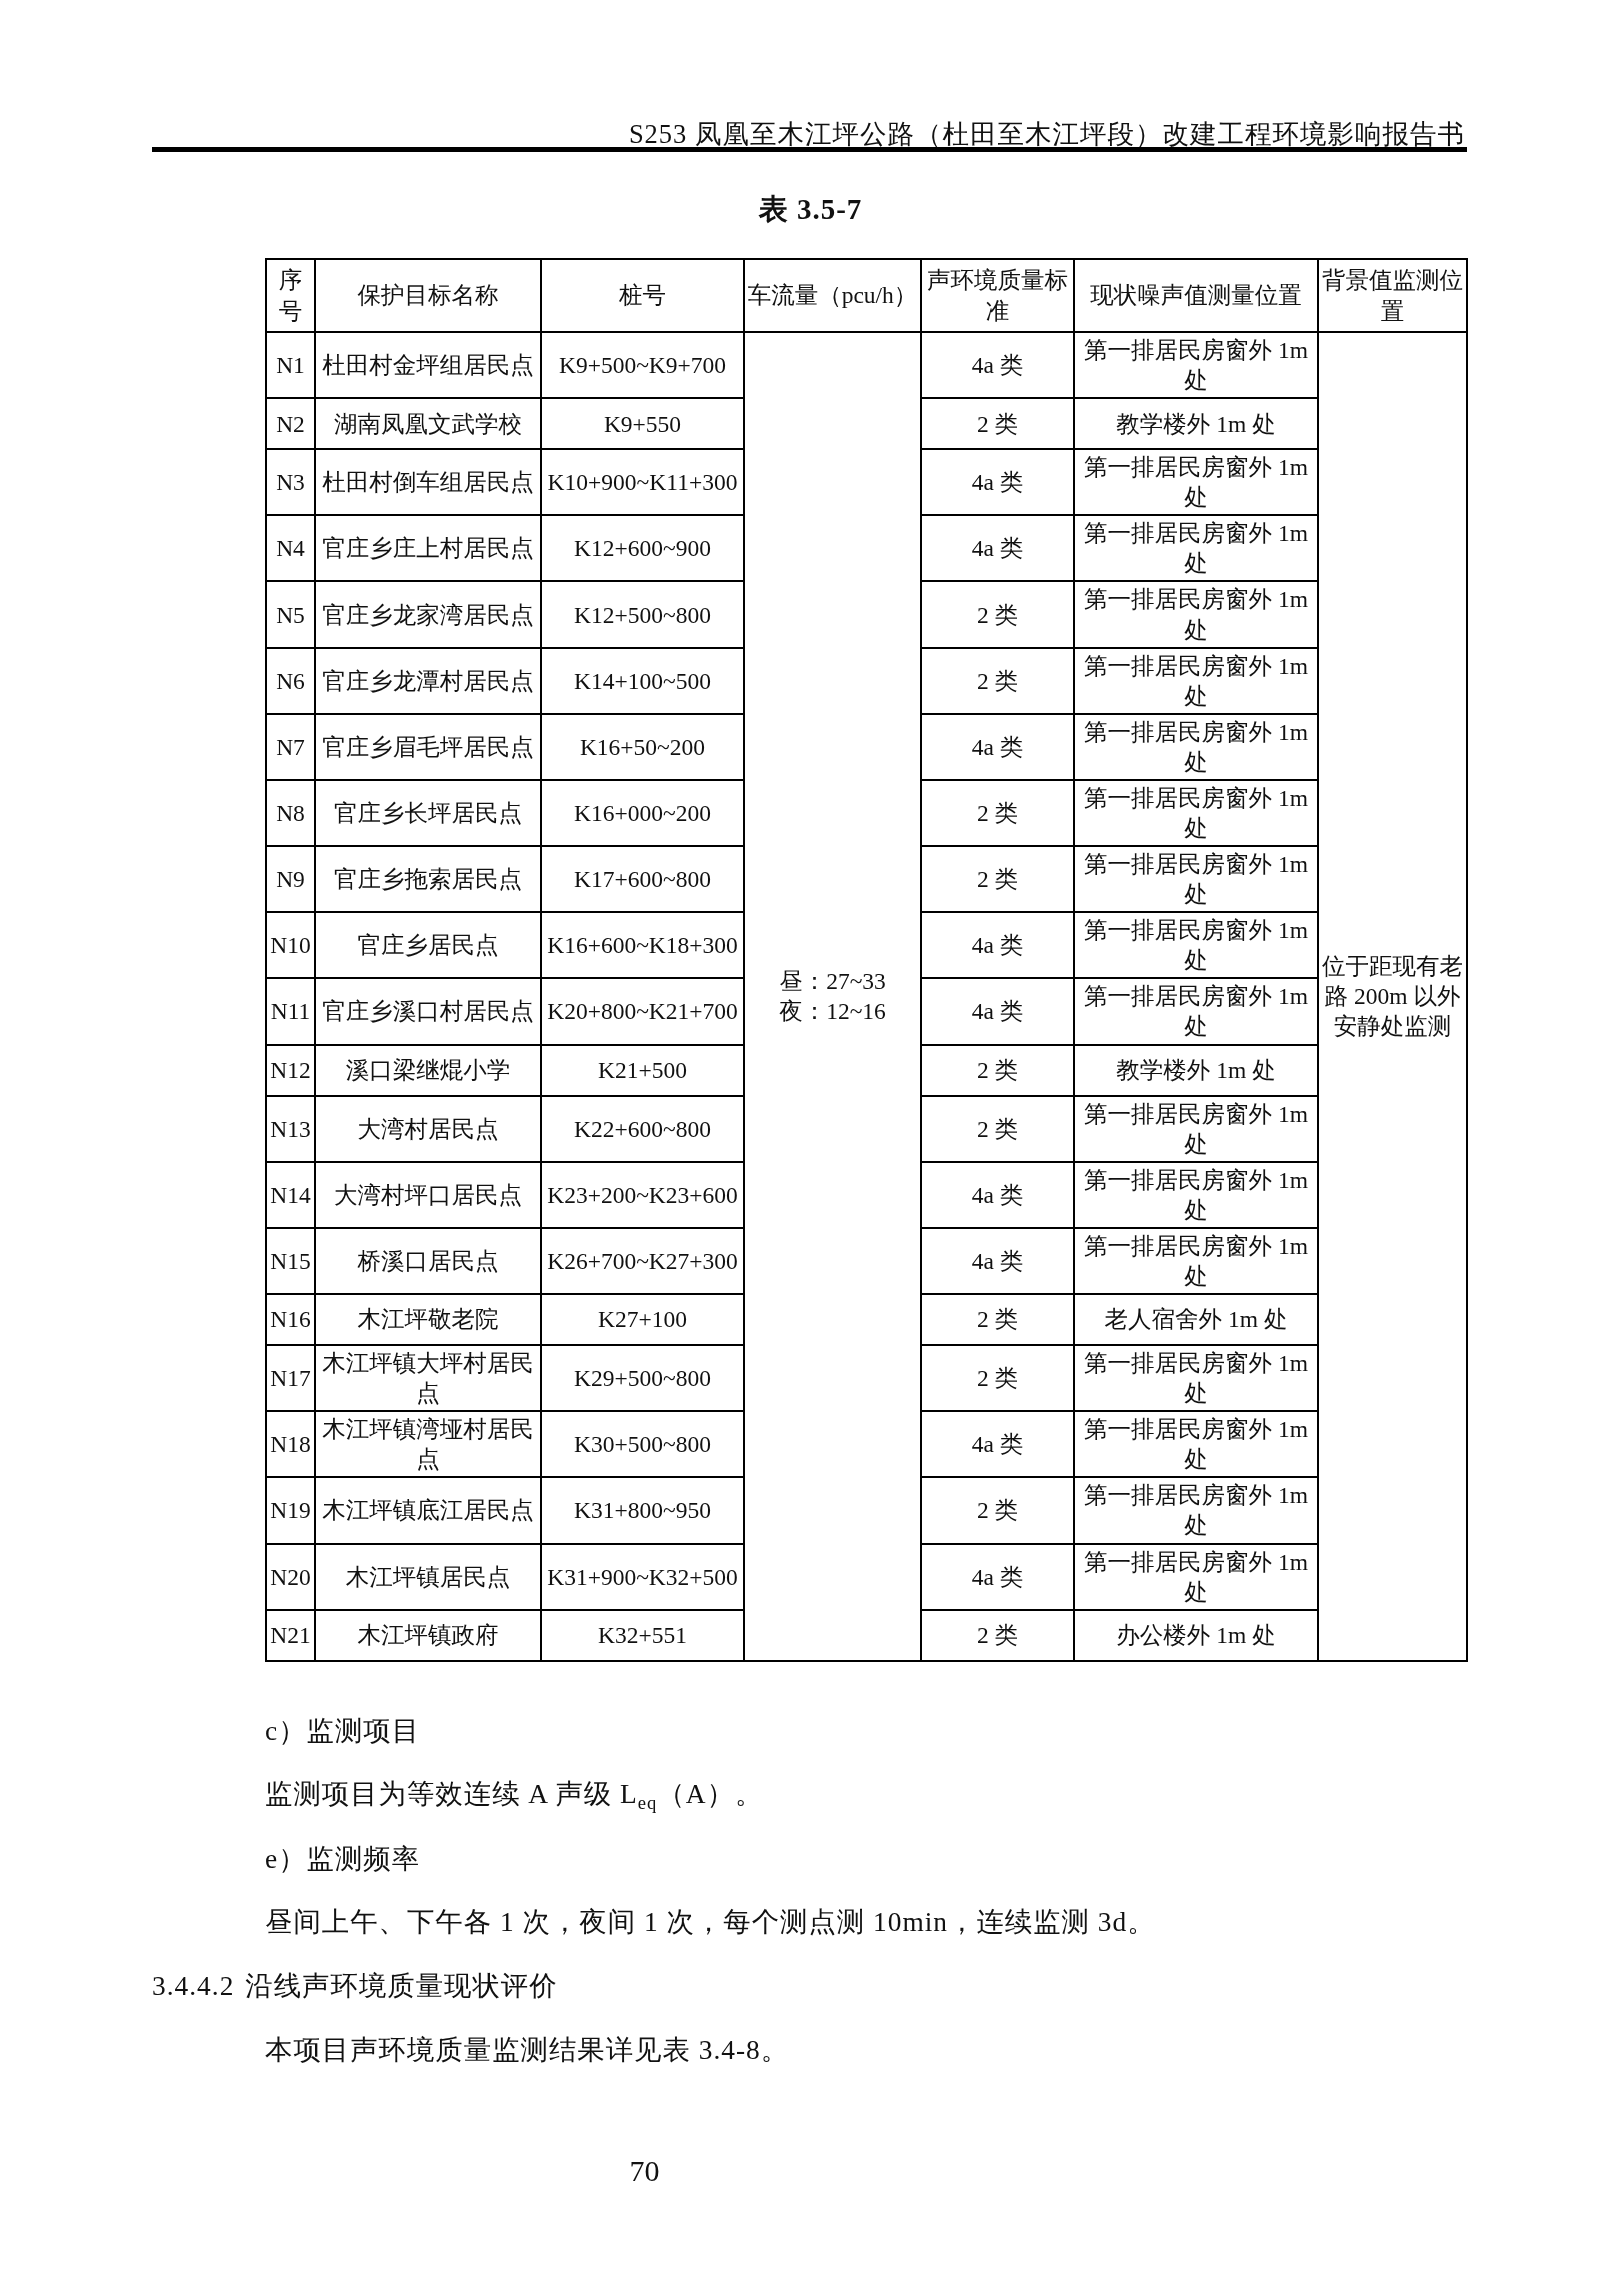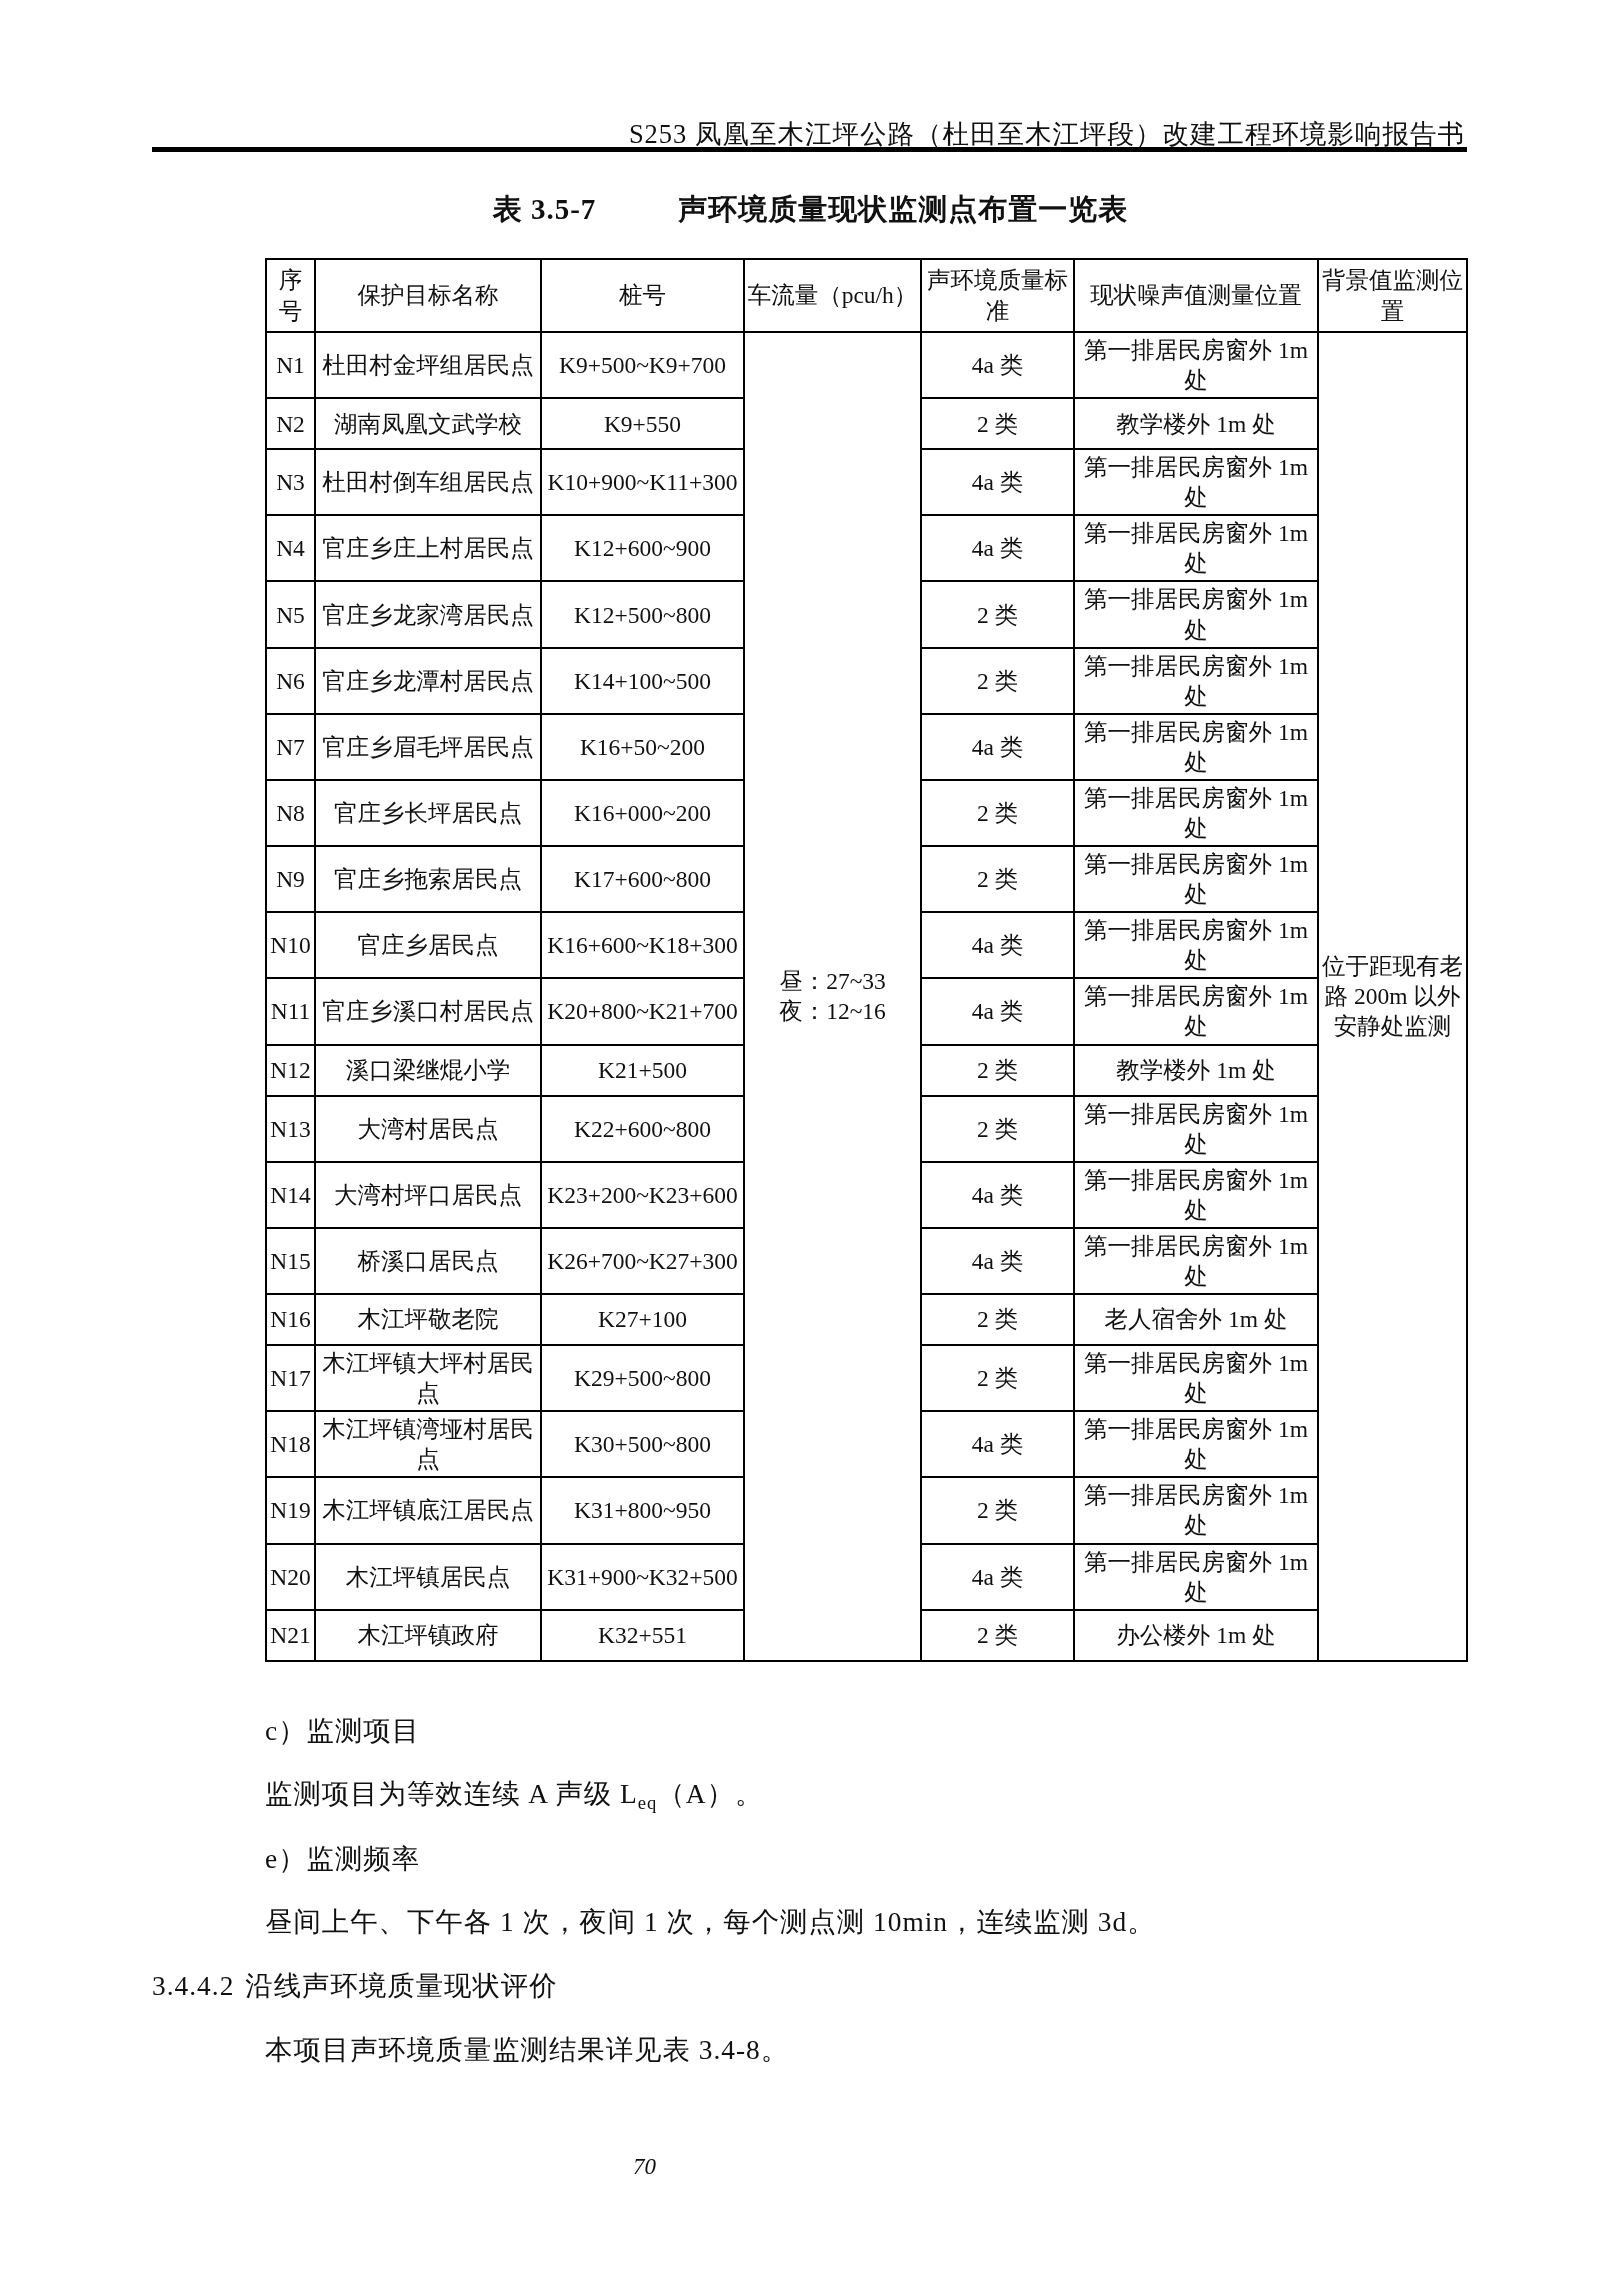--- a/index.html
+++ b/index.html
@@ -52,34 +52,33 @@
   .footnotes { position: absolute; left: 0; top: 0; width: 1621px; }
   .note {
     position: absolute; left: 265px;
     font-size: 27.4px; letter-spacing: 1px; white-space: nowrap;
   }
   .note sub { font-size: 18.6px; }
   .section-line { left: 152px; }
   .section-line .sec-title { margin-left: 11px; }
   .page-number {
     position: absolute; top: 2154px; left: 0; width: 1289px;
-    text-align: center; font-size: 23px; font-style: italic;
+    text-align: center; font-size: 30px;
   }
 </style>
 </head>
 <body>
 
 <div class="page">
 
   <div class="doc-header">S253 凤凰至木江坪公路（杜田至木江坪段）改建工程环境影响报告书</div>
   <div class="header-rule"></div>
 
   <div class="table-caption">
     <span>表 3.5-7</span>
-    <span>声环境质量现状监测点布置一览表</span>
   </div>
 
   <table class="noise-table">
     <colgroup>
       <col style="width:49px">
         <col style="width:226px">
         <col style="width:203px">
       <col style="width:177px">
         <col style="width:153px">
         <col style="width:244px">

